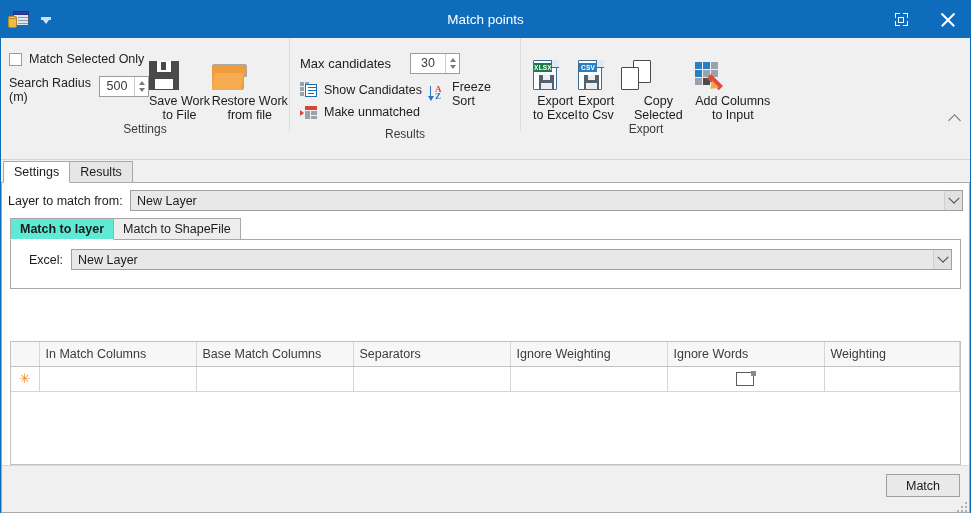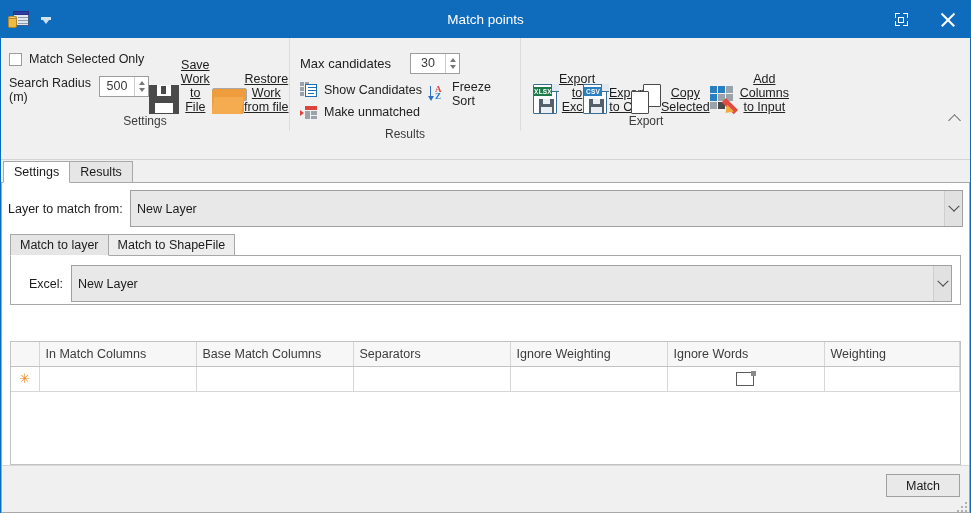--- a/index.html
+++ b/index.html
@@ -59,21 +59,21 @@
   .chk-row span{font-size:12.5px;}
   .radius-row{display:flex;align-items:flex-start;}
   .radius-row>span{font-size:12.5px;margin-right:6px;}
   .spin{display:inline-flex;align-items:stretch;border:1px solid #9d9d9d;background:#fff;height:21px;box-sizing:border-box;}
   .spin .val{width:34px;text-align:center;line-height:19px;font-size:12.5px;color:#3a3a3a;}
   .spin .arrows{width:13px;border-left:1px solid #ccc;display:flex;flex-direction:column;justify-content:center;align-items:center;background:#fff;}
   .spin .arrows i{display:block;width:0;height:0;border-left:3.5px solid transparent;border-right:3.5px solid transparent;}
   .spin .arrows i.up{border-bottom:4px solid #777;margin-bottom:3px;}
   .spin .arrows i.dn{border-top:4px solid #777;}
 
-  .bigbtn{width:68px;display:flex;flex-direction:row;align-items:flex-end;padding-top:10px;text-decoration:underline;}
+  .bigbtn{width:68px;display:flex;flex-direction:column;align-items:flex-start;padding-top:10px;}
   .bigbtn .ico{height:36px;display:flex;align-items:flex-end;justify-content:center;}
   .bigbtn .lbl{font-size:12.5px;line-height:14px;text-align:center;margin-top:4px;color:#1b1b1b;}
 
   .floppy{width:30px;height:29px;background:#4a4a4a;position:relative;}
   .floppy:before{content:"";position:absolute;left:8px;top:0;width:14px;height:11px;background:#fff;}
   .floppy .slot{position:absolute;left:12px;top:1px;width:5px;height:8px;background:#4a4a4a;}
   .floppy:after{content:"";position:absolute;left:5px;bottom:0;width:20px;height:12px;background:#fff;border:1px solid #4a4a4a;box-sizing:border-box;}
 
   .folder{width:32px;height:26px;position:relative;}
   .folder .back{position:absolute;left:0;top:2px;width:32px;height:24px;background:#ef9d3c;border-radius:2px 4px 2px 2px;}
@@ -131,28 +131,28 @@
   
   .content{background:#f0f0f0;padding:0;position:relative;height:354px;}
   .tabstrip{display:flex;align-items:flex-end;height:22px;padding-left:2px;border-bottom:1px solid #a8a8a8;background:#f0f0f0;}
   .tab{font-size:12.5px;padding:3px 10px 3px 10px;border:1px solid #a8a8a8;background:#e6e6e6;margin-right:-1px;position:relative;top:1px;color:#1b1b1b;}
   .tab.active{background:#fff;border-bottom:1px solid #fff;z-index:2;}
 
   .panelarea{background:#fff;border:1px solid #a8a8a8;border-top:none;height:330px;position:relative;box-sizing:border-box;}
 
   .row-layerfrom{display:flex;align-items:center;padding:7px 6px 0 6px;}
   .row-layerfrom .lab{font-size:12.5px;width:122px;color:#1b1b1b;}
-  .combo{flex:1;height:37px;border:1px solid #a0a0a0;background:#e8e8e8;display:flex;align-items:center;box-sizing:border-box;position:relative;}
+  .combo{flex:1;height:21px;border:1px solid #a0a0a0;background:#e8e8e8;display:flex;align-items:center;box-sizing:border-box;position:relative;}
   .combo .txt{font-size:12.5px;padding-left:6px;color:#1b1b1b;}
   .combo .arw{position:absolute;right:0;top:0;bottom:0;width:17px;background:#e1e1e1;border-left:1px solid #cfcfcf;display:flex;align-items:center;justify-content:center;}
   .combo .arw i{width:7px;height:7px;border-right:1.4px solid #4a4a4a;border-bottom:1.4px solid #4a4a4a;transform:rotate(45deg) translate(-2px,-2px);}
 
   .inner-tabs{display:flex;align-items:flex-end;height:21px;padding-left:8px;margin-top:8px;position:relative;z-index:2;}
   .itab{font-size:12.5px;padding:3px 9px;border:1px solid #a8a8a8;background:#ededed;margin-right:-1px;color:#1b1b1b;}
-  .itab.active{background:#e5e5e5;border-bottom:1px solid #fff;position:relative;z-index:3;}
+  .itab.active{background:#5eead4;border-bottom:1px solid #fff;position:relative;z-index:3;font-weight:bold;}
   .inner-panel{margin:0 8px;border:1px solid #a8a8a8;height:48px;background:#fff;position:relative;top:-1px;}
   .row-layer{display:flex;align-items:center;padding:9px 8px 0 8px;}
   .row-layer .lab{font-size:12.5px;width:44px;text-align:right;margin-right:8px;color:#1b1b1b;}
 
   
   .gridwrap{position:absolute;left:8px;right:8px;top:158px;bottom:47px;border:1px solid #c2c2c2;background:#fff;box-sizing:border-box;}
   table.grid{border-collapse:collapse;width:100%;table-layout:fixed;}
   table.grid th{font-weight:normal;font-size:12.5px;color:#3c3c3c;text-align:left;
     height:22px;background:#f7f7f7;border-right:1px solid #d6d6d6;border-bottom:1px solid #c2c2c2;padding-left:6px;}
   table.grid th.rowhdr{width:28px;padding:0;background:#f7f7f7;}

